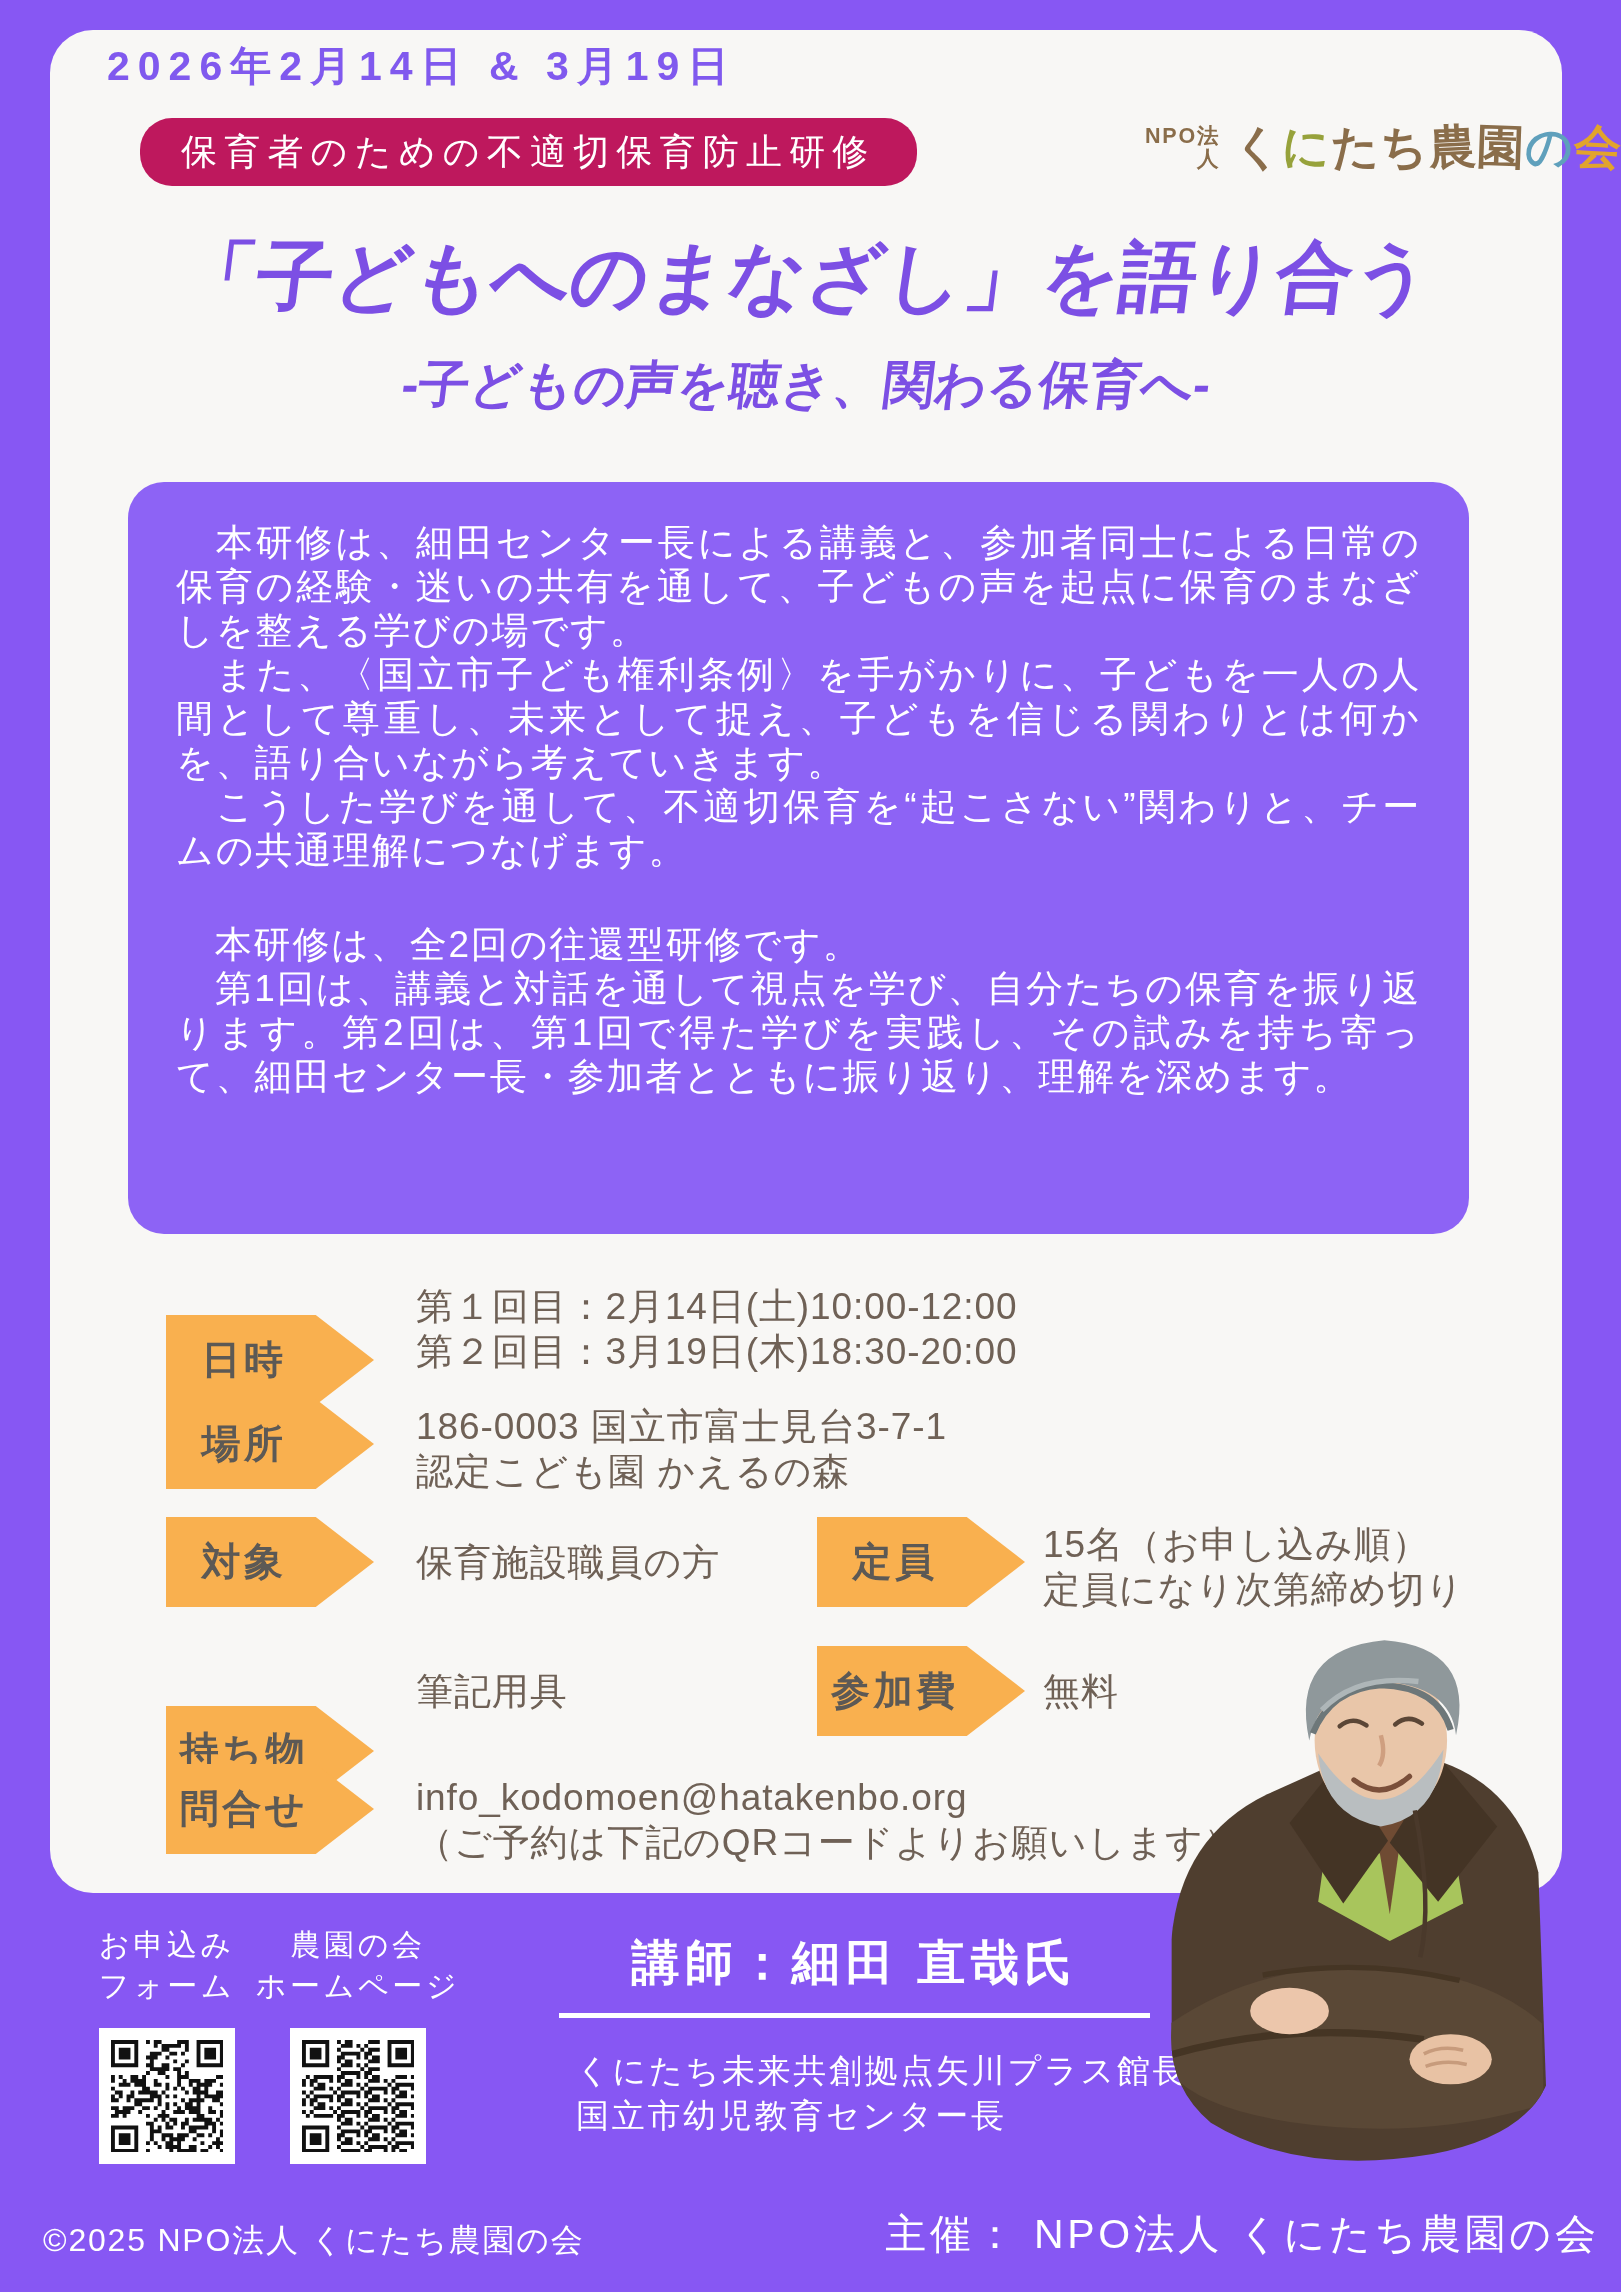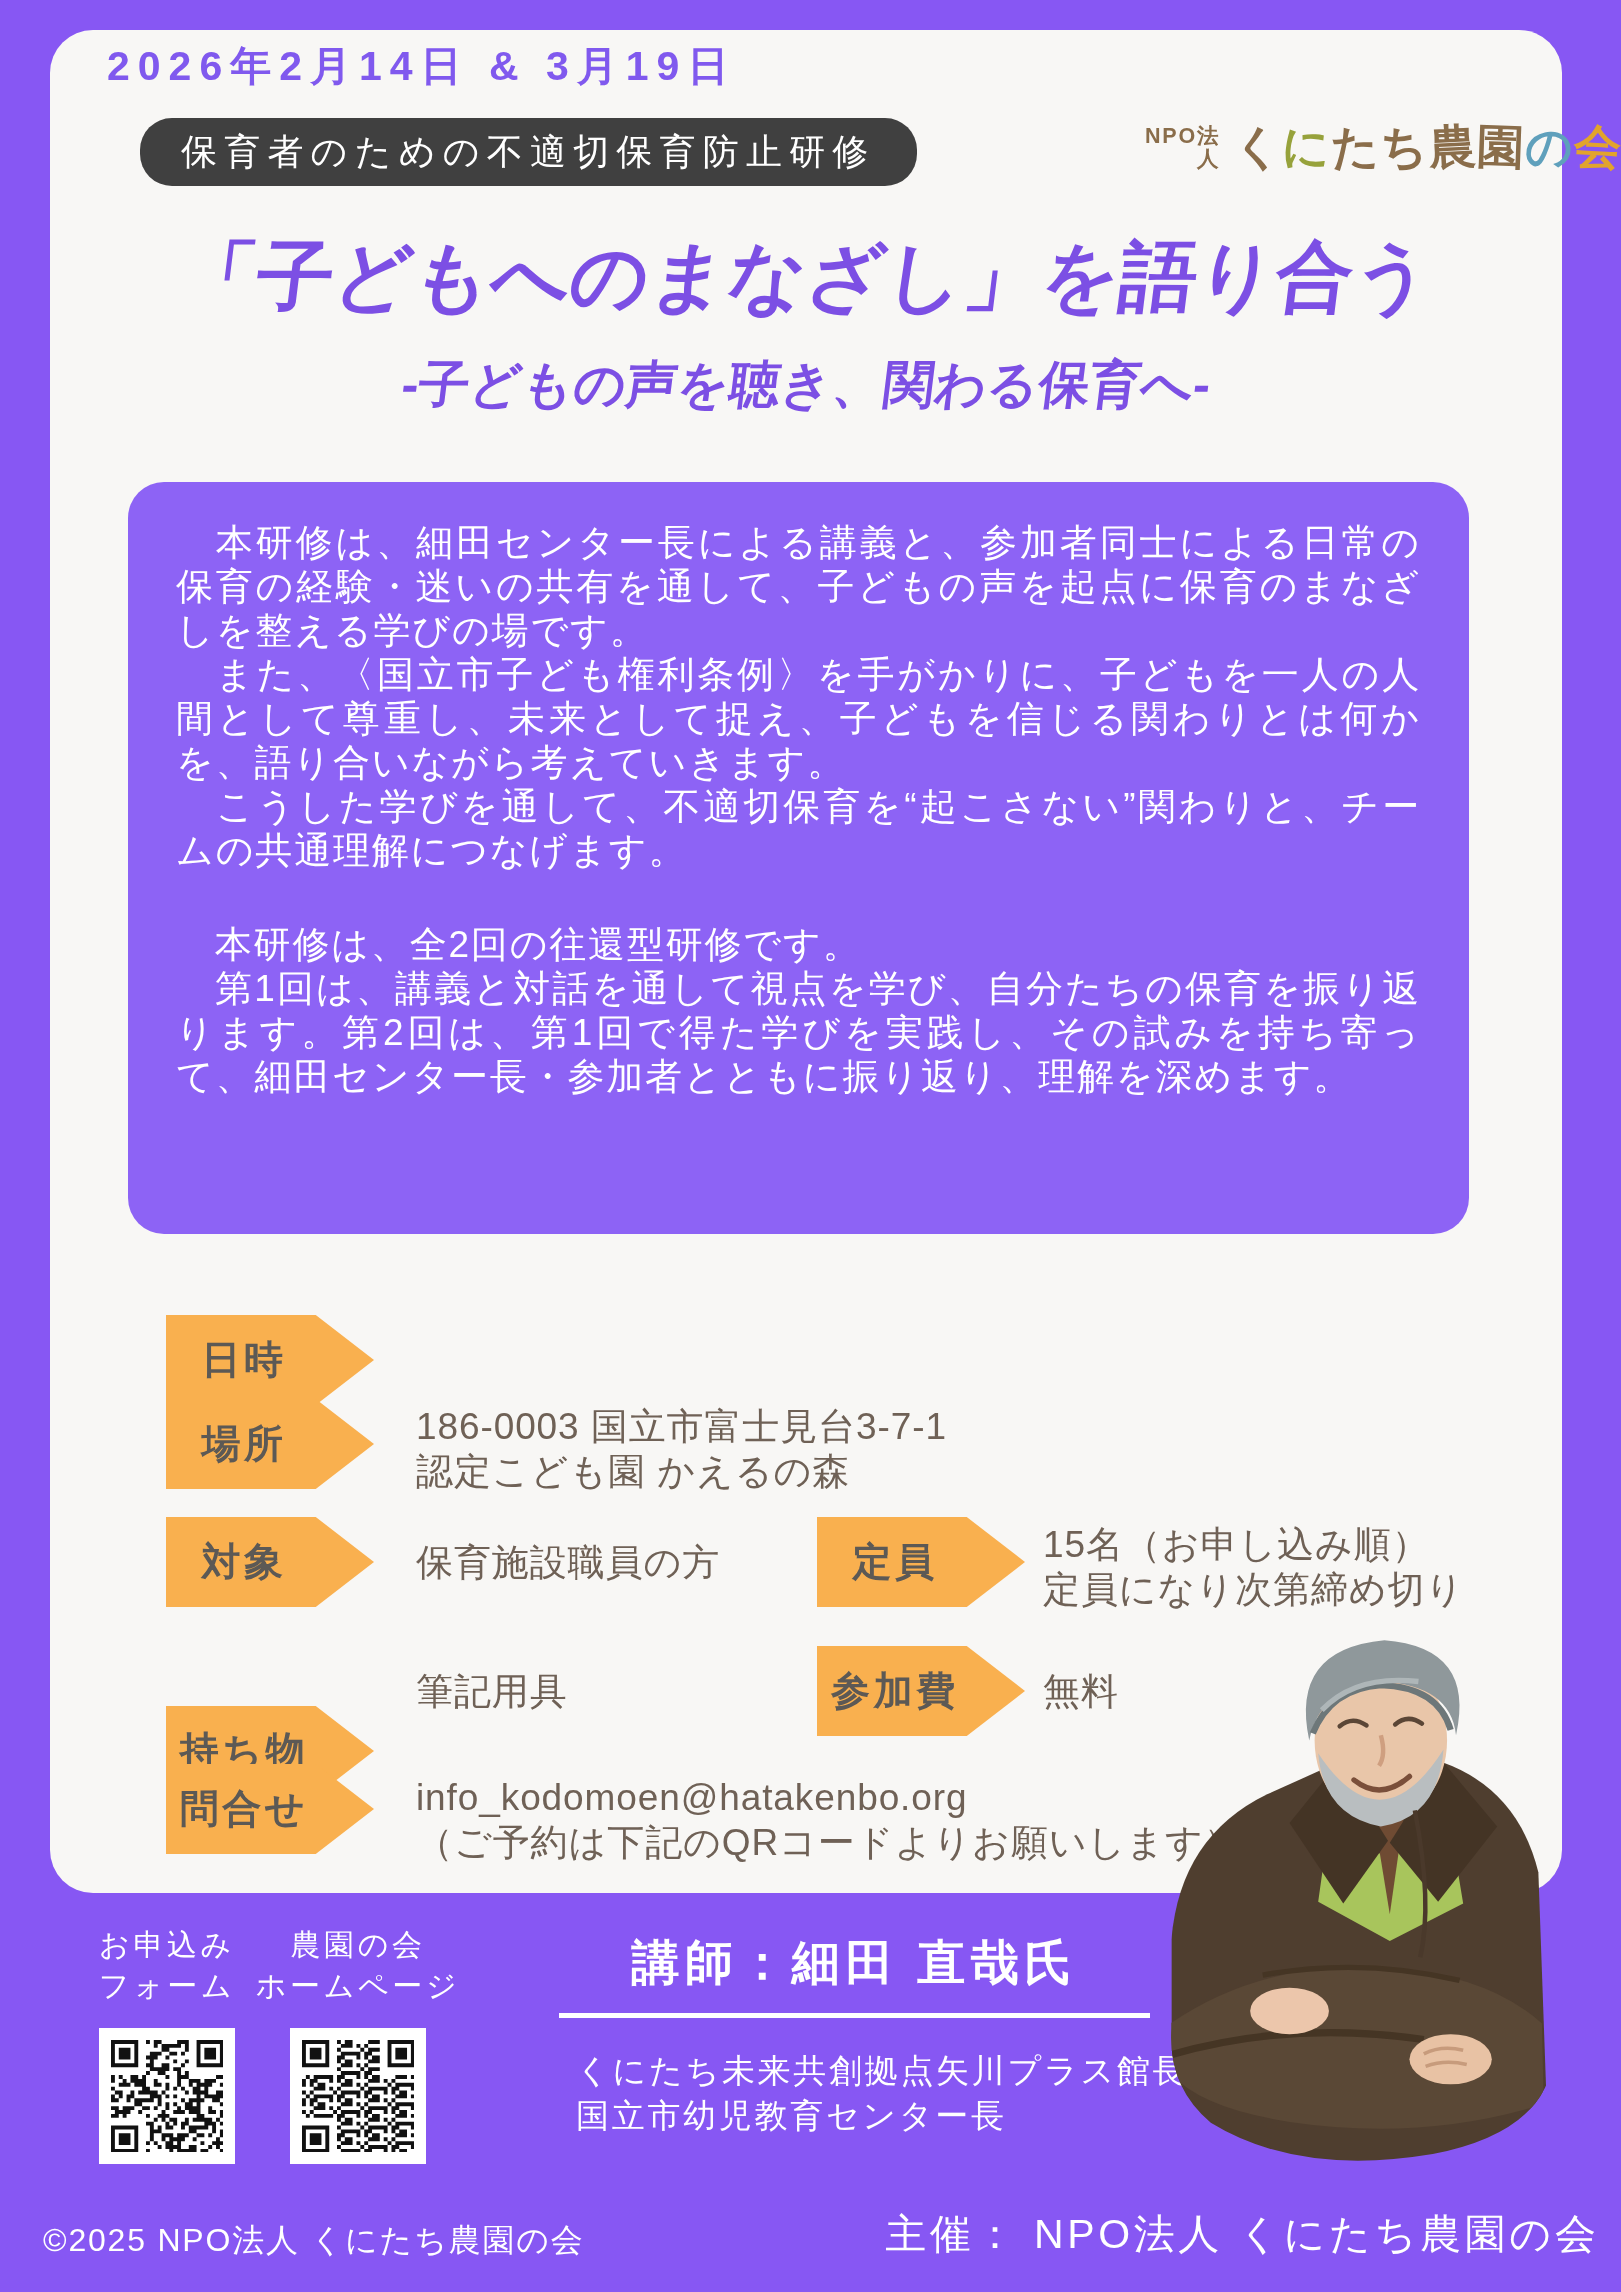--- a/index.html
+++ b/index.html
@@ -7,21 +7,21 @@
        font-family:"Liberation Sans","DejaVu Sans",sans-serif;background:#8757F3;}
   .poster{position:absolute;inset:0;}
 
   
   .card{position:absolute;left:50px;top:30px;width:1512px;height:1863px;
         background:#F8F7F5;border-radius:43px;}
 
   .date-line{position:absolute;left:107px;top:39px;font-size:41px;font-weight:bold;
         color:#8059EE;letter-spacing:8px;white-space:nowrap;}
 
-  .event-pill{position:absolute;left:140px;top:118px;height:68px;background:#404040;
+  .event-pill{position:absolute;left:140px;top:118px;height:68px;background:#be185d;
         border-radius:32px;display:flex;align-items:center;padding:0 41px;font-family:Liberation Serif, serif;}
   .event-pill span{color:#FFFFFF;font-size:36px;letter-spacing:7.2px;white-space:nowrap;}
 
   .logo{position:absolute;left:1145px;top:116px;display:flex;align-items:center;gap:12.5px;}
   .logo-npo{display:flex;flex-direction:row;line-height:23px;color:#8A6D4A;
         font-size:21.5px;font-weight:bold;letter-spacing:1.8px;}
   .logo-name{font-size:47px;font-weight:bold;letter-spacing:0.9px;white-space:nowrap;}
   .logo-name span{display:inline-block;}
   .logo-name span:nth-child(1){color:#8A6D4A;transform:rotate(-4deg);}
   .logo-name span:nth-child(2){color:#97A23B;transform:rotate(3deg);}
@@ -107,20 +107,24 @@
     <p>　本研修は、細田センター長による講義と、参加者同士による日常の保育の経験・迷いの共有を通して、子どもの声を起点に保育のまなざしを整える学びの場です。</p>
     <p>　また、〈国立市子ども権利条例〉を手がかりに、子どもを一人の人間として尊重し、未来として捉え、子どもを信じる関わりとは何かを、語り合いながら考えていきます。</p>
     <p>　こうした学びを通して、不適切保育を“起こさない”関わりと、チームの共通理解につなげます。</p>
     <p class="group2-start">　本研修は、全2回の往還型研修です。</p>
     <p>　第1回は、講義と対話を通して視点を学び、自分たちの保育を振り返ります。第2回は、第1回で得た学びを実践し、その試みを持ち寄って、細田センター長・参加者とともに振り返り、理解を深めます。</p>
   </div>
 
   <div class="arrow-badge" style="left:166px;top:1315px;">
     <span>日時</span>
   </div>
+  <div class="detail-value" style="left:416px;top:1284px;">
+    <div>第１回目：2月14日(土)10:00-12:00</div>
+    <div>第２回目：3月19日(木)18:30-20:00</div>
+  </div>
 
   <div class="arrow-badge" style="left:166px;top:1399px;">
     <span>場所</span>
   </div>
   <div class="detail-value" style="left:416px;top:1404px;">
     <div>186-0003 国立市富士見台3-7-1</div>
     <div>認定こども園 かえるの森</div>
   </div>
 
   <div class="arrow-badge" style="left:166px;top:1517px;">

